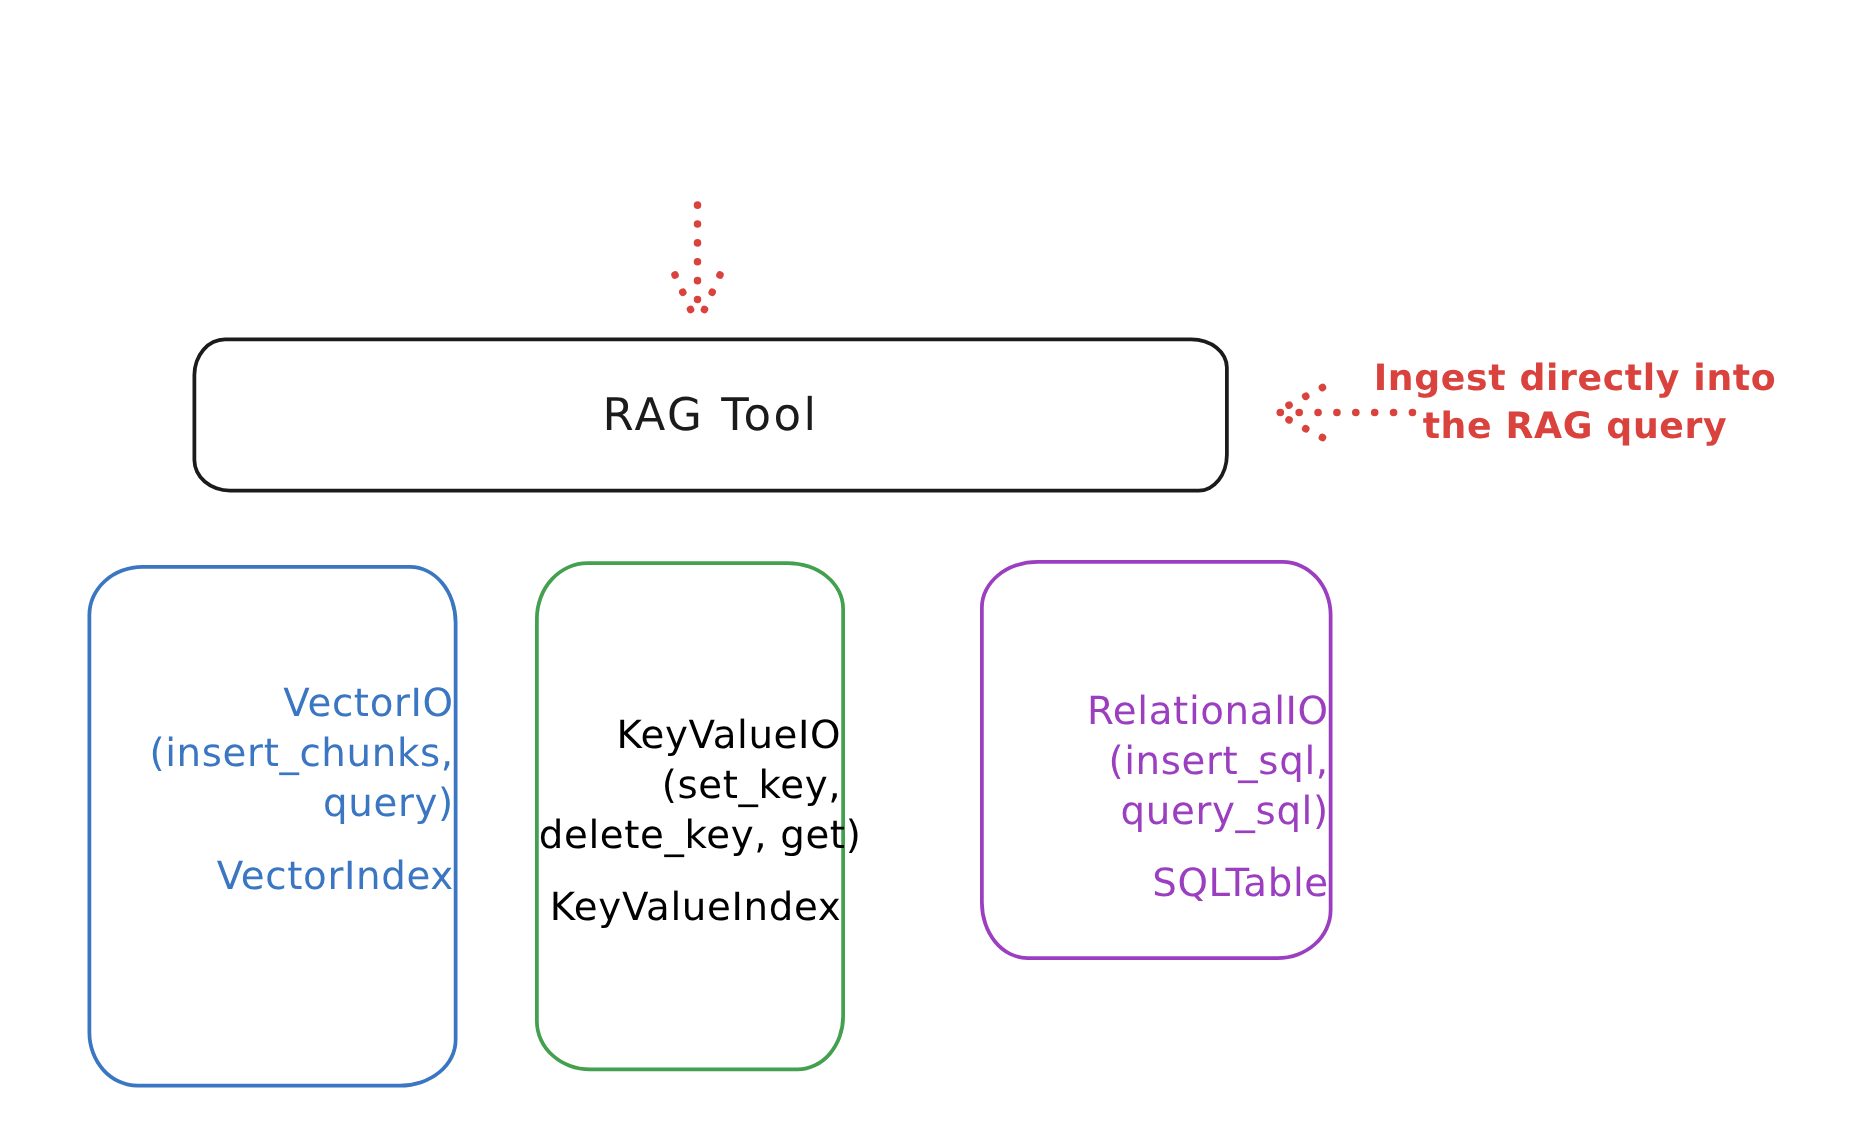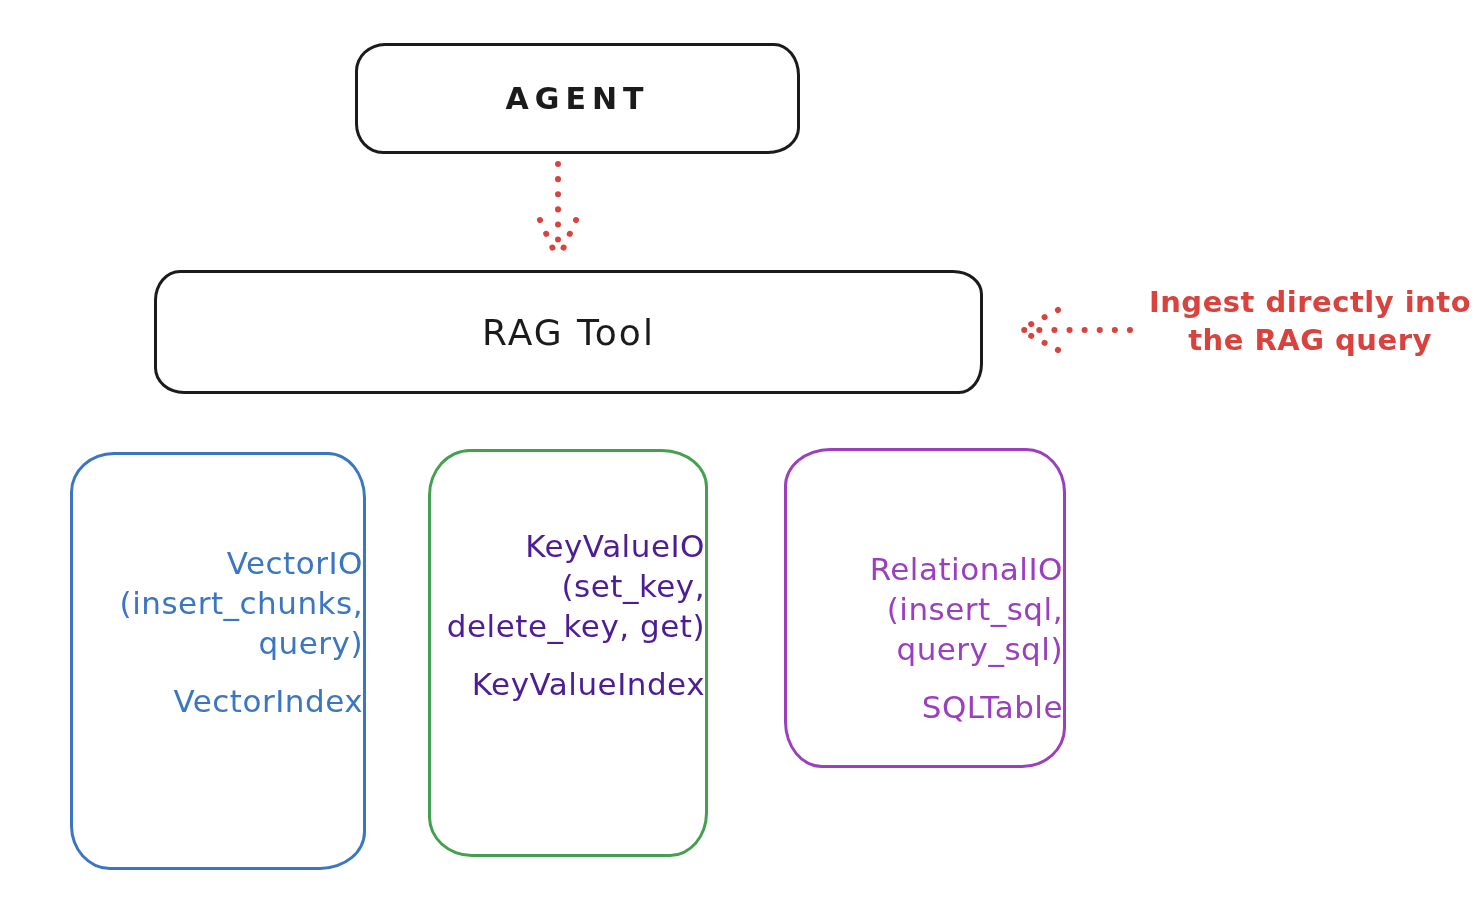--- a/index.html
+++ b/index.html
@@ -58,55 +58,52 @@
   .backend-vector {
     left: 70px; top: 452px;
     width: 296px; height: 418px;
     border: 3.5px solid #3b76c2;
     border-radius: 44px 38px 46px 40px / 40px 46px 38px 44px;
     color: #3b76c2;
     padding-top: 88px;
   }
   .backend-keyvalue {
     left: 428px; top: 449px;
-    width: 280px; height: 408px;
+    width: 248px; height: 408px;
     border: 3.5px solid #43a04e;
     border-radius: 42px 46px 38px 44px / 46px 38px 44px 40px;
-    color: #4c1d95;
-    padding-top: 74px;
+    color: #000000;
+    padding-top: 116px;
   }
   .backend-relational {
     left: 784px; top: 448px;
     width: 282px; height: 320px;
     border: 3.5px solid #9b3fc0;
     border-radius: 46px 40px 44px 38px / 38px 44px 40px 46px;
     color: #9b3fc0;
     padding-top: 98px;
   }
   .arrow { position: absolute; }
   .annotation {
     position: absolute;
-    left: 1140px; top: 283px;
+    left: 1090px; top: 283px;
     width: 340px;
     text-align: center;
     color: #d9423d;
     font-size: 29px;
     font-weight: bold;
     line-height: 38px;
     letter-spacing: 0.5px;
   }
 </style>
 </head>
 <body>
 
 <div class="canvas">
 
-  <div class="box box-agent">
-    <span>AGENT</span>
-  </div>
 
   <svg class="arrow" style="left:528px; top:158px;" width="60" height="116" viewBox="0 0 60 116">
     <g stroke="#d9423d" stroke-width="6" stroke-linecap="round" fill="none" stroke-dasharray="0.1 15">
       <path d="M30 6 L30 96"></path>
       <path d="M12 62 L30 102"></path>
       <path d="M48 62 L30 102"></path>
     </g>
   </svg>
 
   <div class="box box-rag">

